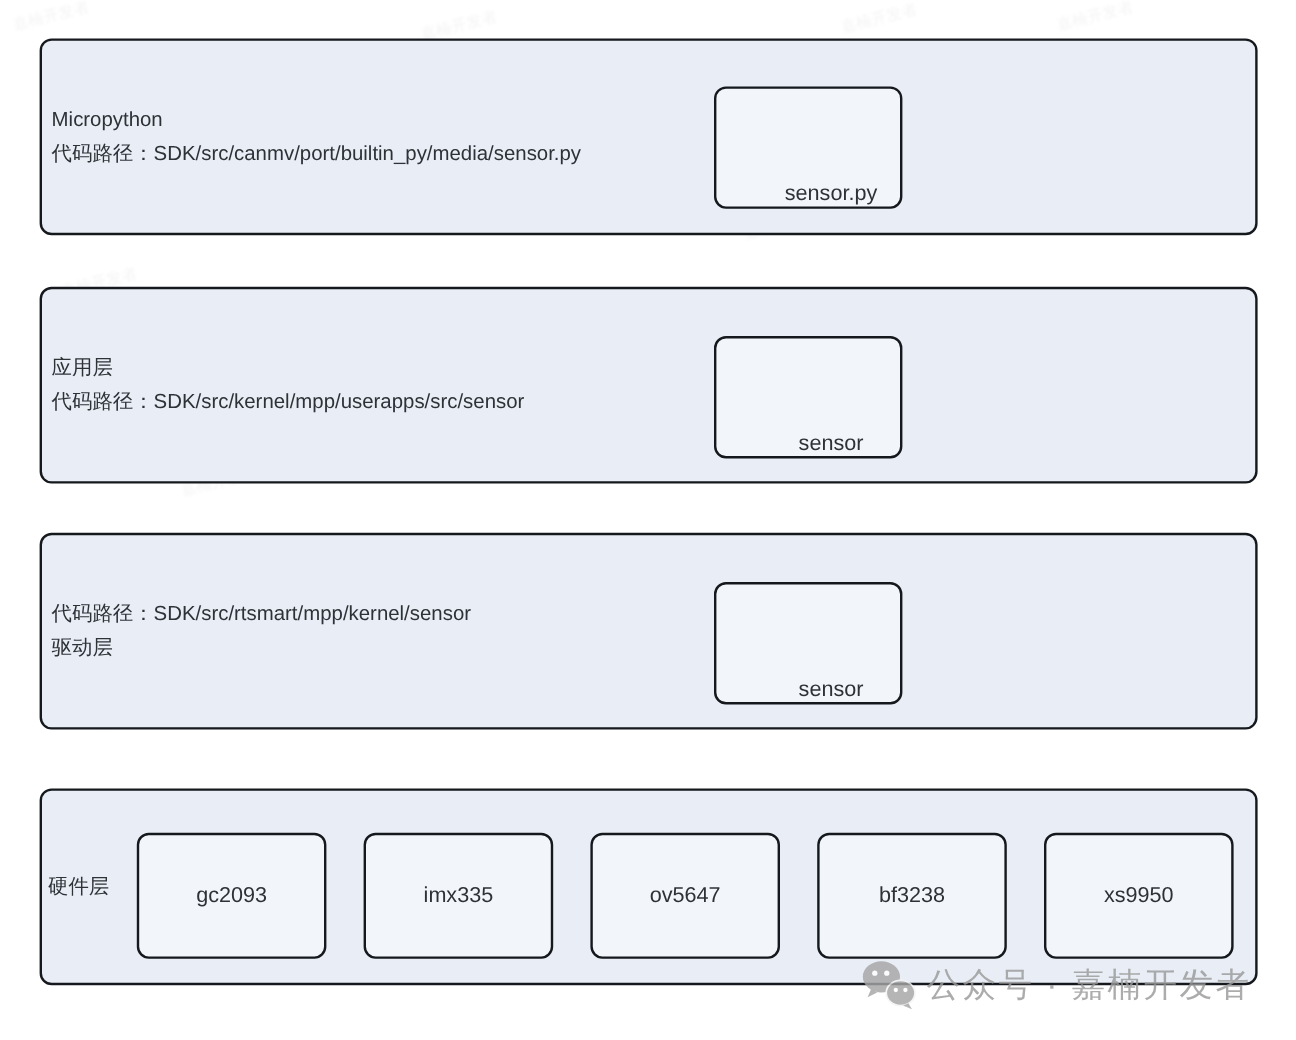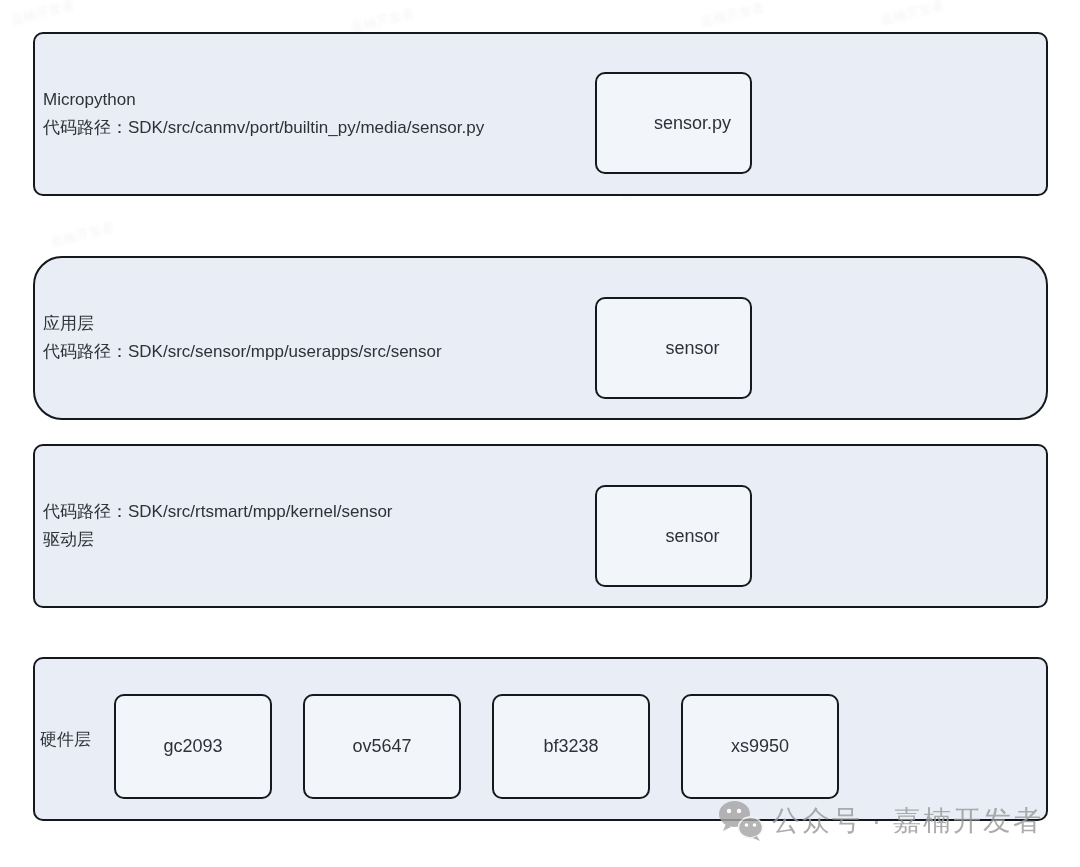--- a/index.html
+++ b/index.html
@@ -39,21 +39,21 @@
   .node {
     position: absolute;
     left: 560px;
     width: 157px;
     height: 102px;
     background: #f2f6fb;
     border: 2.5px solid #15181c;
     border-radius: 10px;
     box-sizing: border-box;
     display: flex;
-    align-items: center;
+    align-items: flex-end;
     justify-content: center;
     font-size: 18px;
     color: #2e3237;
     padding-left: 38px;
   }
   .chips-row {
     position: absolute;
     left: 79px;
     top: 35px;
     display: flex;
@@ -133,24 +133,24 @@
 <div class="layer" style="top:32px;">
   <div class="layer-label">
     <div>Micropython</div>
     <div>代码路径：SDK/src/canmv/port/builtin_py/media/sensor.py</div>
   </div>
   <div class="node" style="top:38px;">
     <span>sensor.py</span>
   </div>
 </div>
 
-<div class="layer" style="top:256px;border-radius:29px;">
+<div class="layer" style="top:239px;">
   <div class="layer-label">
     <div>应用层</div>
-    <div>代码路径：SDK/src/sensor/mpp/userapps/src/sensor</div>
+    <div>代码路径：SDK/src/kernel/mpp/userapps/src/sensor</div>
   </div>
   <div class="node" style="top:39px;">
     <span>sensor</span>
   </div>
 </div>
 
 <div class="layer" style="top:444px;">
   <div class="layer-label">
     <div>代码路径：SDK/src/rtsmart/mpp/kernel/sensor</div>
     <div>驱动层</div>
@@ -158,20 +158,23 @@
   <div class="node" style="top:39px;">
     <span>sensor</span>
   </div>
 </div>
 
 <div class="layer" style="top:657px;padding-left:35px;">
   <div class="hw-label">硬件层</div>
   <div class="chips-row">
     <div class="chip">
       <span>gc2093</span>
+    </div>
+    <div class="chip">
+      <span>imx335</span>
     </div>
     <div class="chip">
       <span>ov5647</span>
     </div>
     <div class="chip">
       <span>bf3238</span>
     </div>
     <div class="chip">
       <span>xs9950</span>
     </div>

